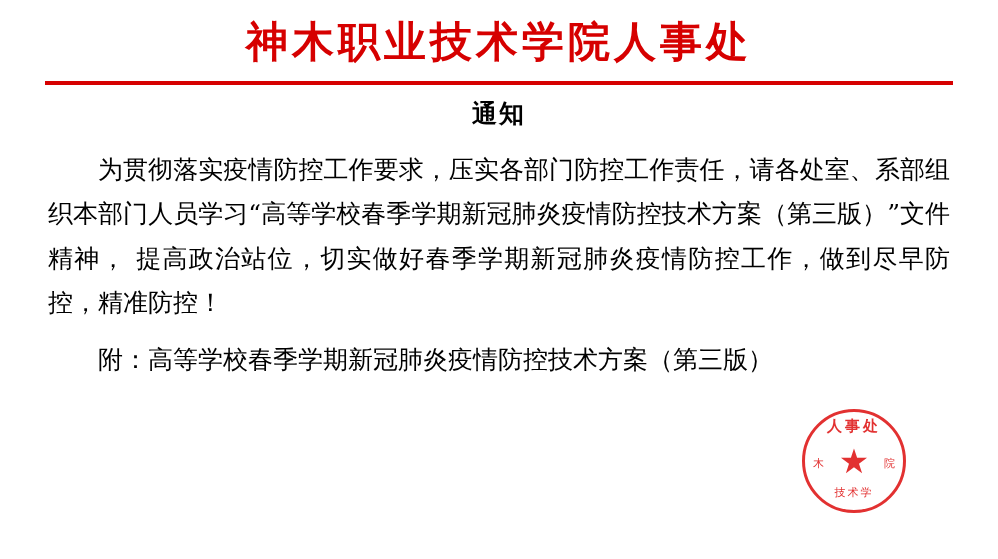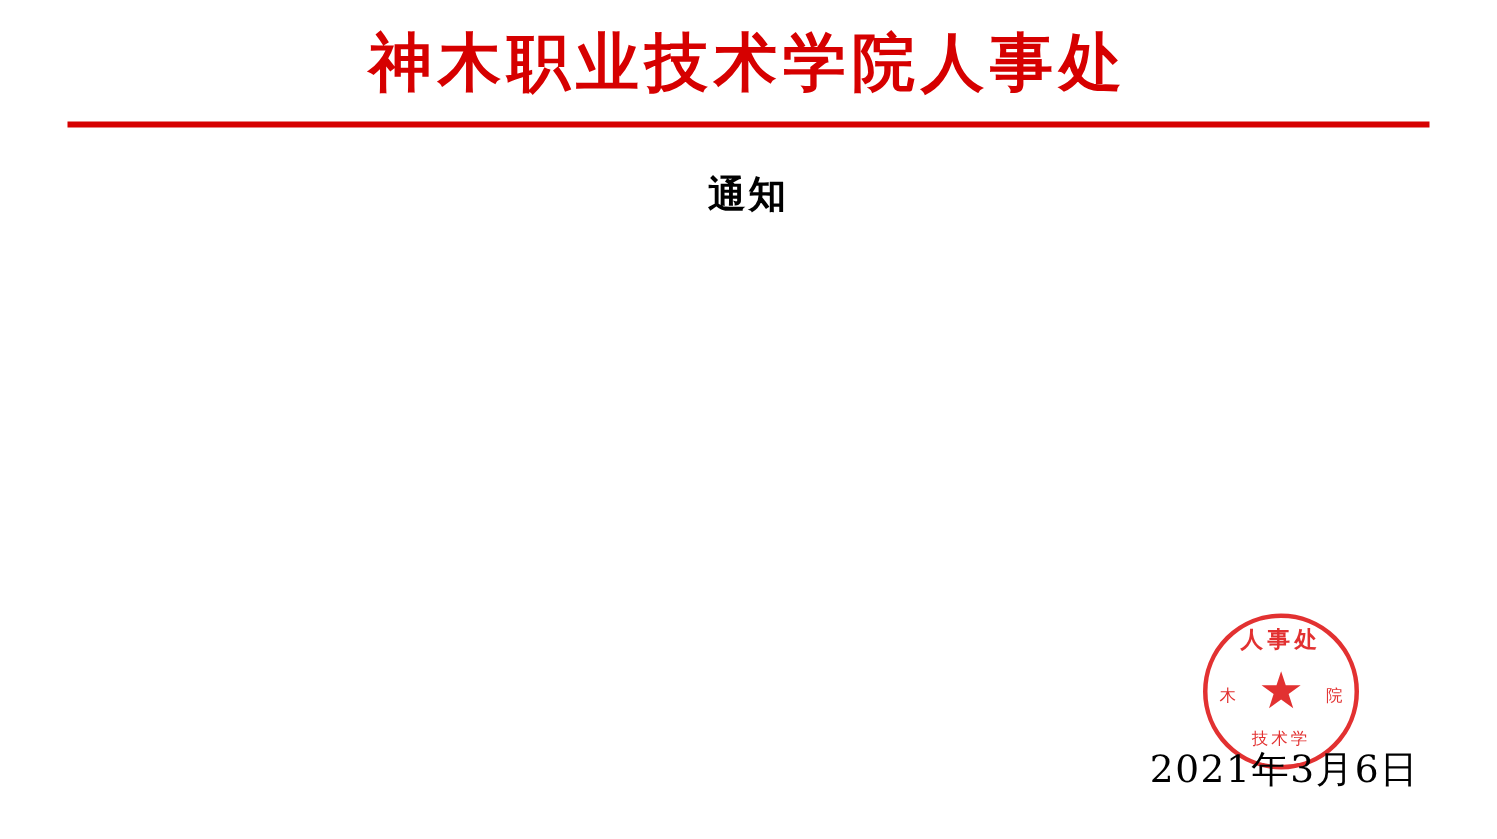--- a/index.html
+++ b/index.html
@@ -36,21 +36,21 @@
   .header-rule {
     margin: 12px 45px 0 45px;
     height: 4px;
     background: #d60000;
   }
   .doc-subtitle {
     text-align: center;
     font-size: 25px;
     font-weight: bold;
     color: #000000;
-    margin-top: 28px;
+    margin-top: 12px;
     letter-spacing: 2px;
   }
   .doc-body {
     margin: 18px 48px 0 48px;
     font-size: 25px;
     color: #000000;
     line-height: 1.78;
     text-align: justify;
     text-justify: inter-ideograph;
   }
@@ -138,28 +138,29 @@
 <div class="page">
 
   <div class="doc-header">
     <div class="doc-title">神木职业技术学院人事处</div>
   </div>
 
   <div class="header-rule"></div>
 
   <div class="doc-subtitle">通知</div>
 
+  <div class="doc-body">
+    <p class="para">为贯彻落实疫情防控工作要求，压实各部门防控工作责任，请各处室、系部组织本部门人员学习“高等学校春季学期新冠肺炎疫情防控技术方案（第三版）”文件精神， 提高政治站位，切实做好春季学期新冠肺炎疫情防控工作，做到尽早防控，精准防控！</p>
+    <div class="attachment">附：高等学校春季学期新冠肺炎疫情防控技术方案（第三版）</div>
+  </div>
 
   <div class="seal">
     <div class="seal-inner">
       <div class="seal-top-text">人事处</div>
       <div class="seal-side-left">木</div>
       <div class="seal-side-right">院</div>
       <div class="seal-star">★</div>
       <div class="seal-arc">技术学</div>
     </div>
   </div>
 
-  <div class="footer">
-    <div class="date-line">2021年3月6日</div>
-  </div>
 
 </div>
 
 </body></html>

